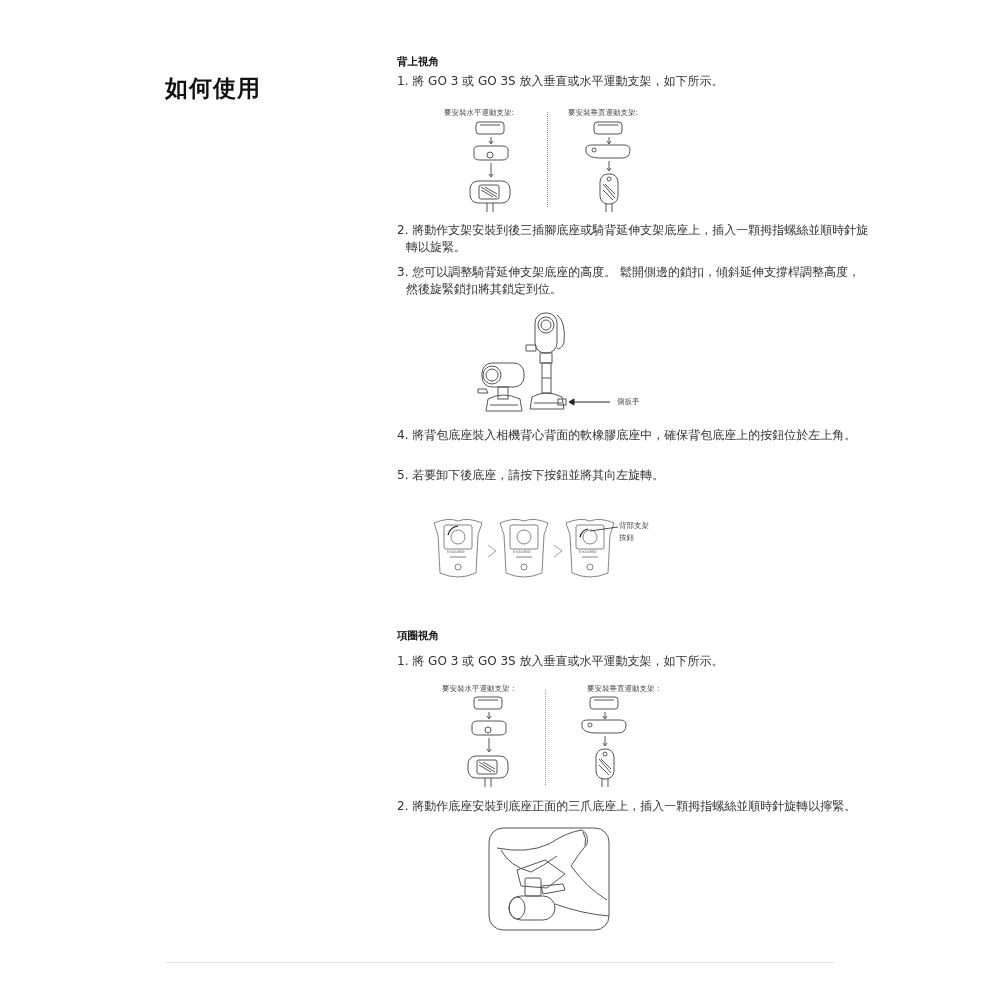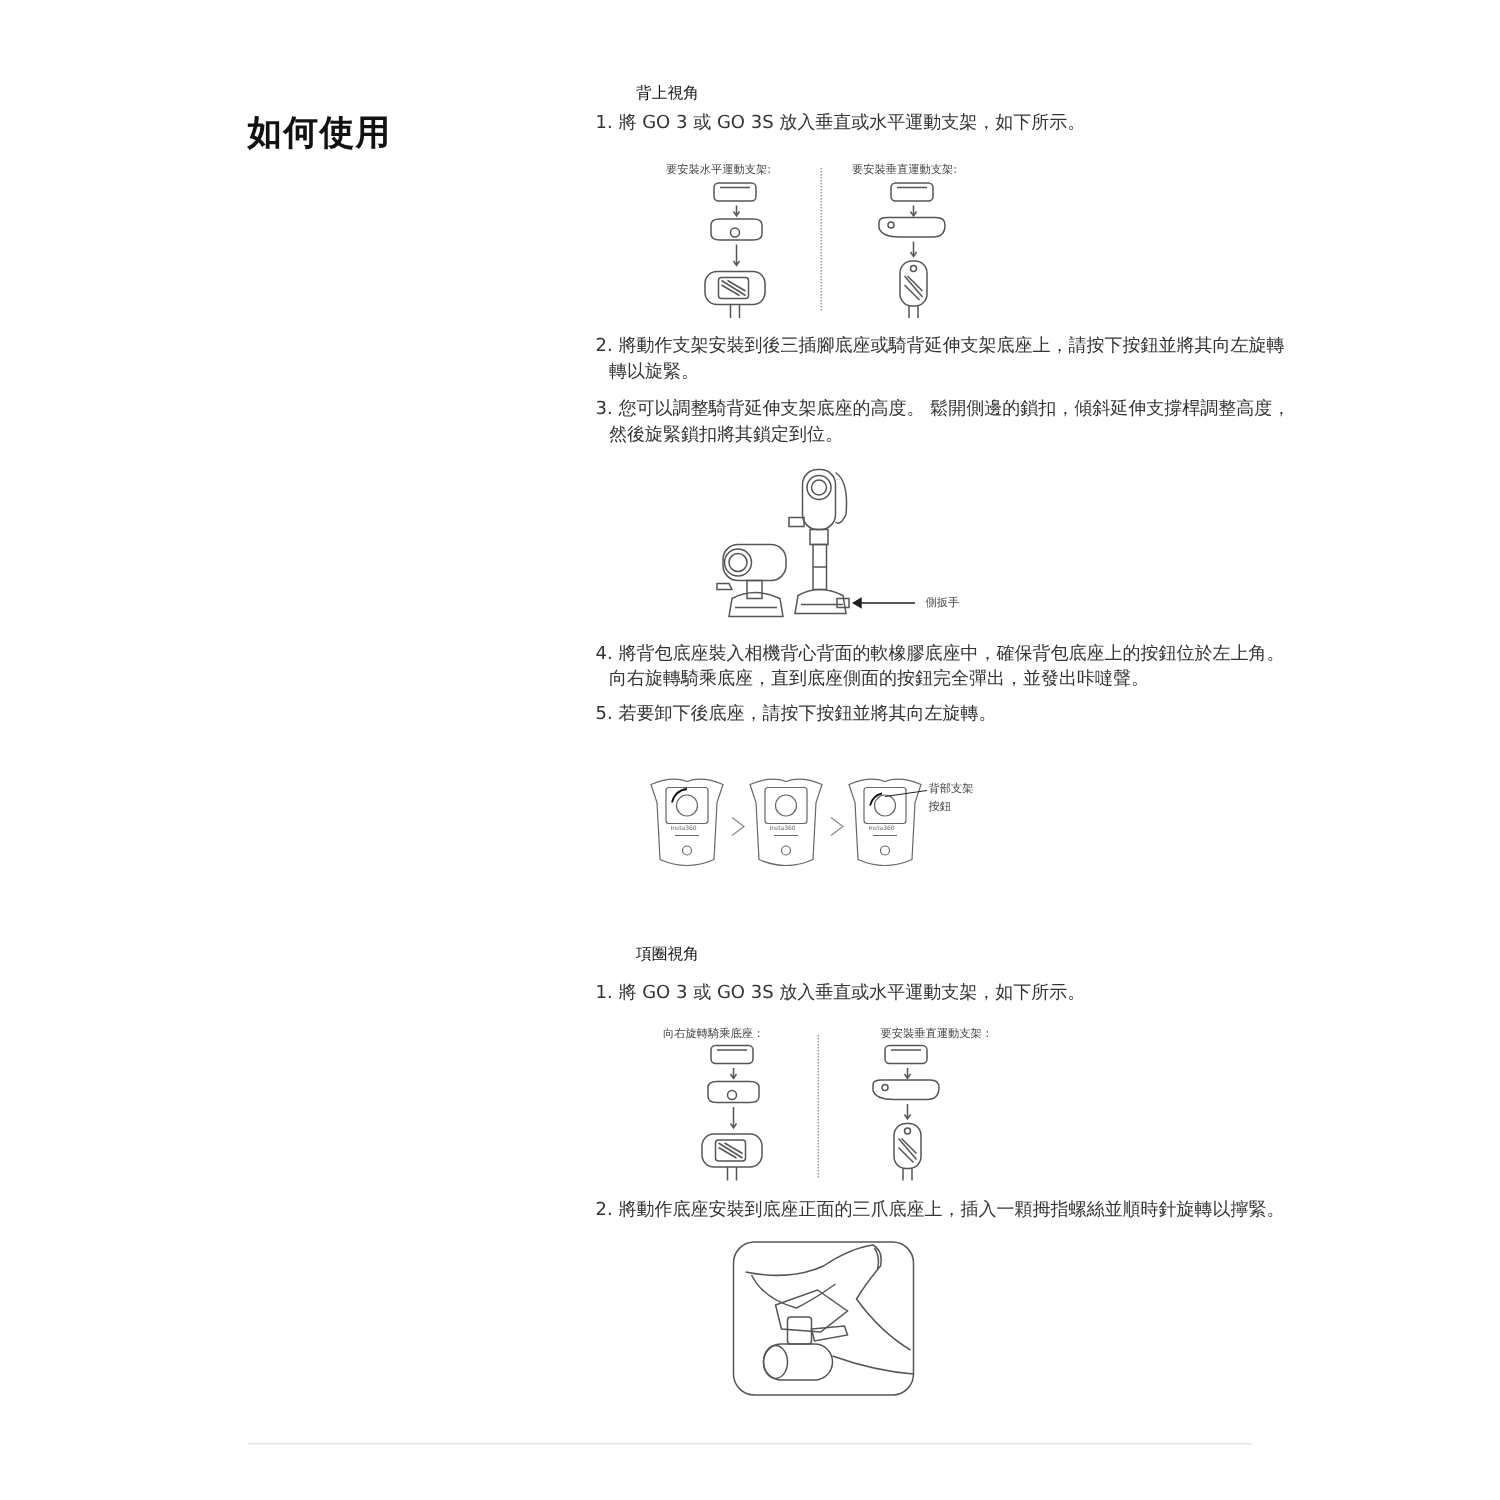--- a/index.html
+++ b/index.html
@@ -6,21 +6,21 @@
     body {
       width: 1000px; height: 1000px; position: relative; overflow: hidden;
       font-family: "DejaVu Sans", "Liberation Sans", sans-serif;
       color: #333333;
     }
     .page-title {
       position: absolute; left: 165px; top: 50px;
       font-size: 23px; font-weight: bold; color: #111111; letter-spacing: 1px; margin-top: 23px;
     }
     .abs { position: absolute; }
-    .section-title { font-size: 10.5px; font-weight: normal; color: #111; margin-left: 27px; }
+    .section-title { font-size: 10.5px; font-weight: bold; color: #111; }
     .step { font-size: 12px; line-height: 17px; color: #333; white-space: nowrap; }
     .step .num { display: inline-block; }
     .step .cont { padding-left: 9px; }
     .diag-label { font-size: 7.5px; color: #444; white-space: nowrap; }
     .dotted-divider { border-left: 1px dotted #999; width: 0; }
     .divider { position: absolute; left: 165px; top: 962px; width: 670px; height: 1px; background: #e6e6e6; }
     svg { display: block; }
     .callout { font-size: 7.5px; color: #444; white-space: nowrap; line-height: 12px; }
   </style>
 </head>
@@ -74,21 +74,21 @@
       <line x1="23" y1="72" x2="33" y2="82"></line>
       <line x1="25" y1="66" x2="35" y2="76"></line>
     <line x1="26" y1="86" x2="26" y2="94"></line>
       <line x1="32" y1="86" x2="32" y2="94"></line>
   </svg>
 </div>
 
 <div class="abs step" style="left:397px; top:222px;">
   <div>
     <span class="num">2.</span>
-    <span>將動作支架安裝到後三插腳底座或騎背延伸支架底座上，請按下按鈕並將其向左旋轉</span>
+    <span>將動作支架安裝到後三插腳底座或騎背延伸支架底座上，插入一顆拇指螺絲並順時針旋</span>
   </div>
   <div class="cont">轉以旋緊。</div>
 </div>
 
 <div class="abs step" style="left:397px; top:264px;">
   <div>
     <span class="num">3.</span>
     <span>您可以調整騎背延伸支架底座的高度。 鬆開側邊的鎖扣，傾斜延伸支撐桿調整高度，</span>
   </div>
   <div class="cont">然後旋緊鎖扣將其鎖定到位。</div>
@@ -121,21 +121,20 @@
     <path d="M104 96 L99 99 L104 102 Z" fill="#222" stroke="#222"></path>
   </svg>
 </div>
 <div class="abs callout" style="left:617px; top:396px;">側扳手</div>
 
 <div class="abs step" style="left:397px; top:427px;">
   <div>
     <span class="num">4.</span>
     <span>將背包底座裝入相機背心背面的軟橡膠底座中，確保背包底座上的按鈕位於左上角。</span>
   </div>
-  <div class="cont">向右旋轉騎乘底座，直到底座側面的按鈕完全彈出，並發出咔噠聲。</div>
 </div>
 
 <div class="abs step" style="left:397px; top:467px;">
   <span class="num">5.</span>
   <span>若要卸下後底座，請按下按鈕並將其向左旋轉。</span>
 </div>
 
 <div class="abs" style="left:428px; top:515px;">
   <svg width="190" height="70" viewBox="0 0 190 70" fill="none" stroke="#666" stroke-width="0.8">
     <g>
@@ -174,21 +173,21 @@
   <div>按鈕</div>
 </div>
 
 <div class="abs section-title" style="left:397px; top:629px;text-align:center;">項圈視角</div>
 
 <div class="abs step" style="left:397px; top:653px;">
   <span class="num">1.</span>
   <span>將 GO 3 或 GO 3S 放入垂直或水平運動支架，如下所示。</span>
 </div>
 
-<div class="abs diag-label" style="left:442px; top:684px;">向右旋轉騎乘底座：</div>
+<div class="abs diag-label" style="left:442px; top:684px;">要安裝水平運動支架：</div>
 <div class="abs diag-label" style="left:564px; top:684px;margin-left:23px;">要安裝垂直運動支架：</div>
 <div class="abs dotted-divider" style="left:545px; top:690px; height:95px;"></div>
 
 <div class="abs" style="left:460px; top:693px;">
   <svg width="60" height="95" viewBox="0 0 60 95" fill="none" stroke="#555" stroke-width="1">
     <rect x="14" y="4" width="28" height="12" rx="3"></rect>
     <line x1="18" y1="7" x2="38" y2="7"></line>
     <line x1="29" y1="19" x2="29" y2="25"></line>
       <path d="M27 23 L29 26 L31 23"></path>
     <path d="M12 32 Q12 28 18 28 L40 28 Q46 28 46 32 L46 38 Q46 42 40 42 L18 42 Q12 42 12 38 Z"></path>

